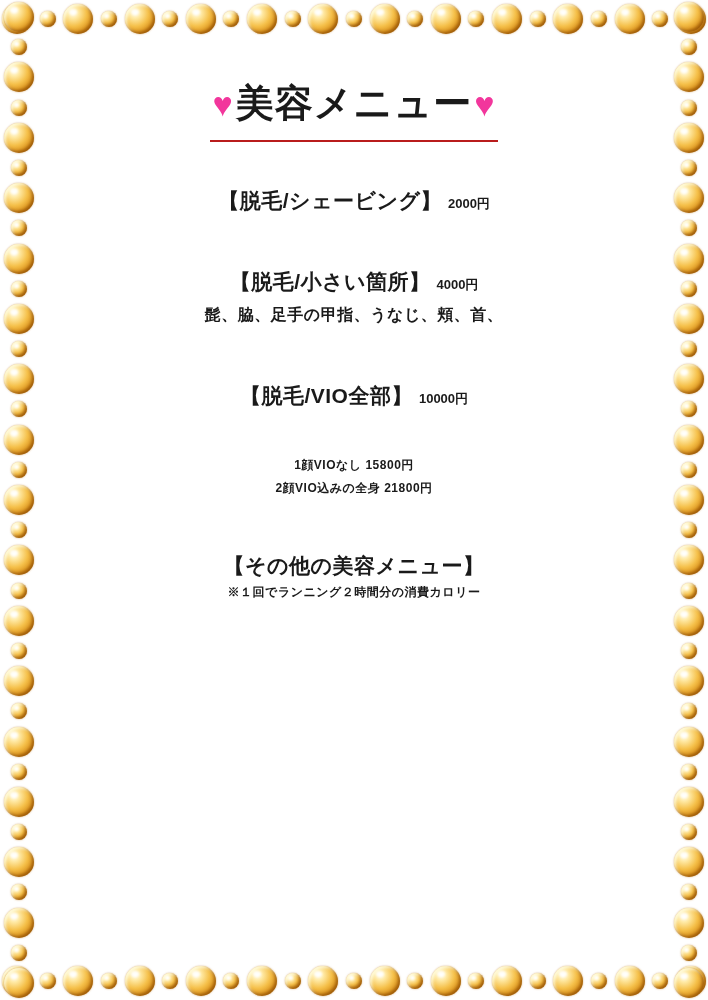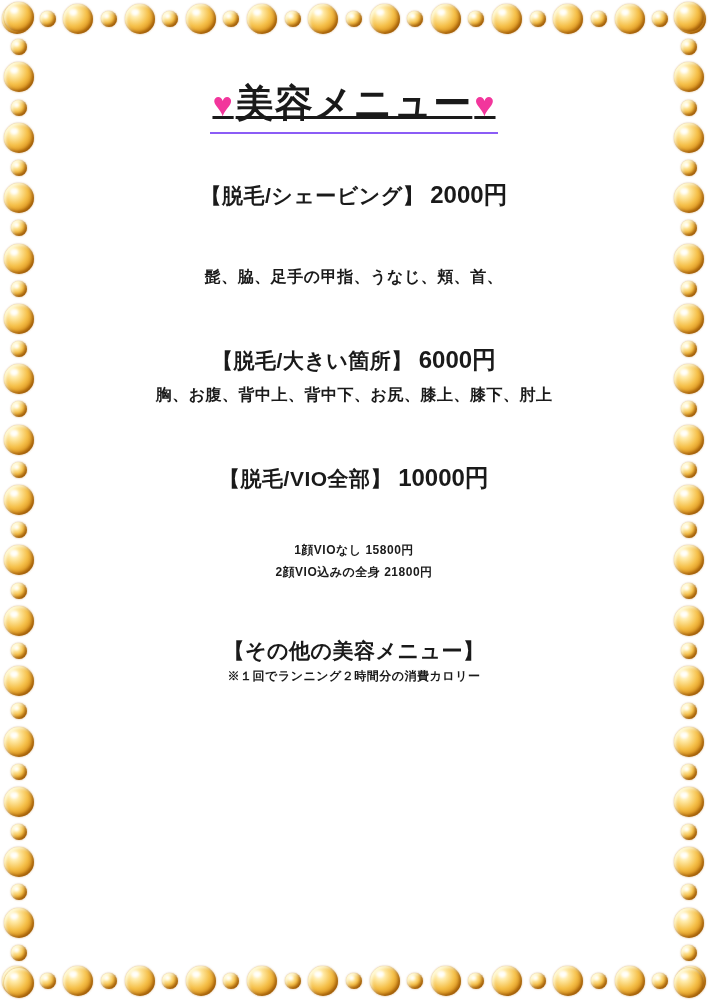--- a/index.html
+++ b/index.html
@@ -94,44 +94,43 @@
     box-sizing: border-box;
     text-align: center;
     color: #1a1a1a;
   }
 
   .title {
     font-size: 38px;
     font-weight: bold;
     letter-spacing: 1px;
     display: inline-block;
-    border-bottom: 2px solid #8b5cf6;
-    padding-bottom: 4px;
+    border-bottom: 2px solid #b91c1c;
+    padding-bottom: 12px;
     line-height: 1.25;
     white-space: nowrap;
-    text-decoration: underline;
   }
   .heart {
     color: #f2369c;
     font-size: 34px;
     vertical-align: middle;
     margin: 0 2px;
   }
   .title-text { vertical-align: middle; }
 
   .block { margin-top: 34px; }
 
   .block-head {
     font-size: 21px;
     font-weight: bold;
     letter-spacing: 0.5px;
     line-height: 1.4;
   }
   .price {
-    font-size: 24px;
+    font-size: 13px;
     font-weight: bold;
     letter-spacing: 0;
     margin-left: 6px;
   }
   .block-line {
     font-size: 16px;
     font-weight: bold;
     line-height: 1.75;
     margin-top: 4px;
     letter-spacing: 0.5px;
@@ -284,29 +283,26 @@
       </div>
     </div>
 
     <div class="block gap-lg">
       <div class="block-head">
         <span>【脱毛/シェービング】</span><span class="price">2000円</span>
       </div>
     </div>
 
     <div class="block gap-xl">
+      <div class="block-head">
+        <span>【脱毛/小さい箇所】</span><span class="price">4000円</span>
+      </div>
       <div class="block-line">髭、脇、足手の甲指、うなじ、頬、首、</div>
     </div>
 
-    <div class="block gap-xl">
-      <div class="block-head">
-        <span>【脱毛/大きい箇所】</span><span class="price">6000円</span>
-      </div>
-      <div class="block-line">胸、お腹、背中上、背中下、お尻、膝上、膝下、肘上</div>
-    </div>
 
     <div class="block gap-xl">
       <div class="block-head">
         <span>【脱毛/VIO全部】</span><span class="price">10000円</span>
       </div>
     </div>
 
     <div class="block gap-lg">
       <div class="sub-line">1顔VIOなし  15800円</div>
       <div class="sub-line">2顔VIO込みの全身 21800円</div>

